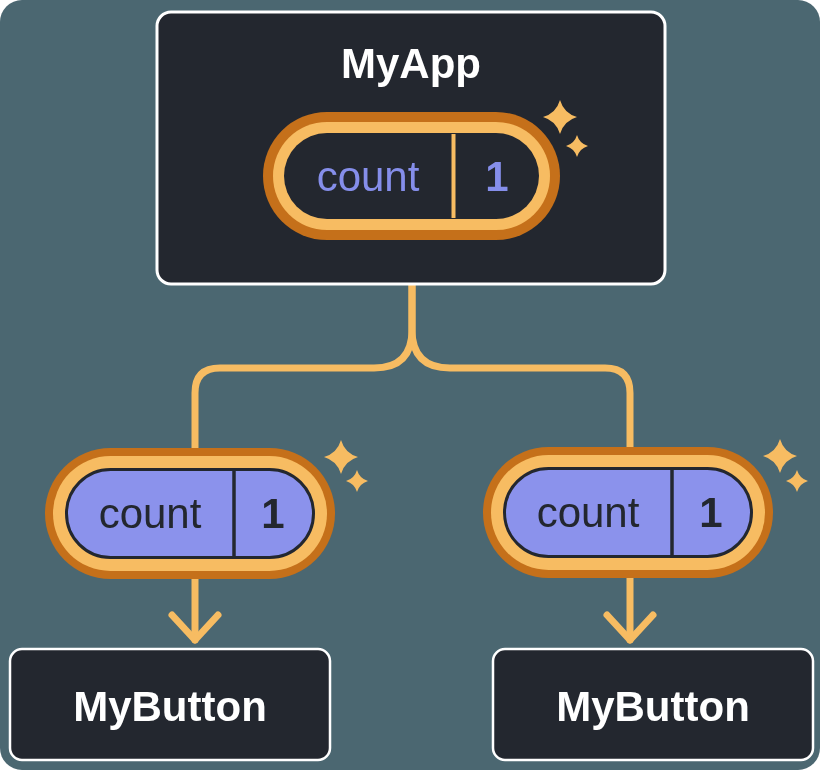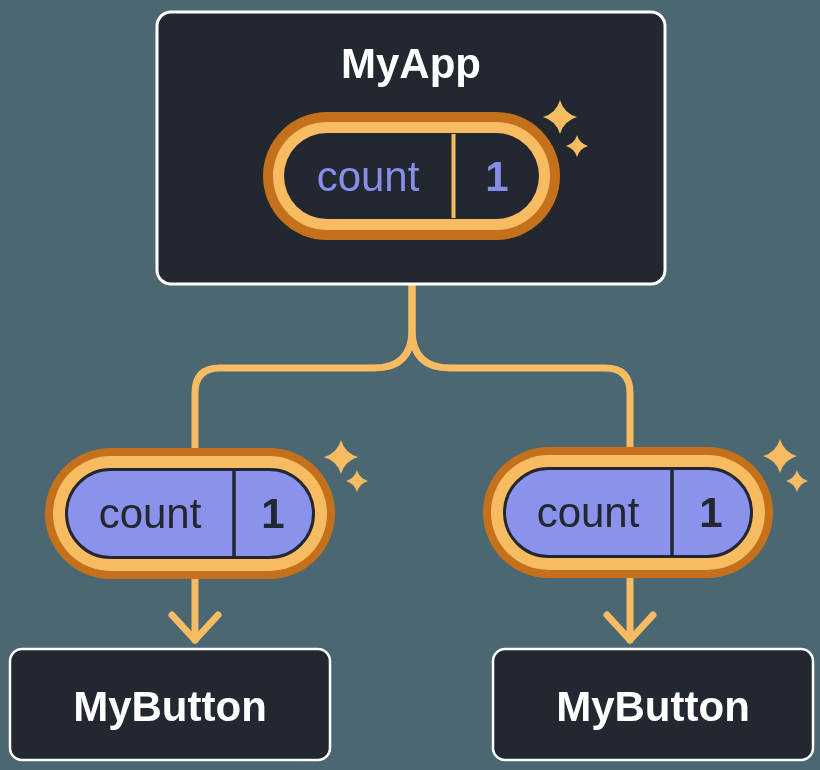--- a/index.html
+++ b/index.html
@@ -6,20 +6,21 @@
     margin: 0;
     padding: 0;
   }
   .stage {
     width: 820px;
     height: 770px;
     background: #4B6771;
     position: relative;
     overflow: hidden;
     font-family: "Liberation Sans", sans-serif;
+    border-radius: 22px;
   }
   svg { display: block; }
   text {
     font-family: "Liberation Sans", sans-serif;
   }
   .node-title {
     font-size: 42px;
     font-weight: 600;
     fill: #FFFFFF;
     text-anchor: middle;

